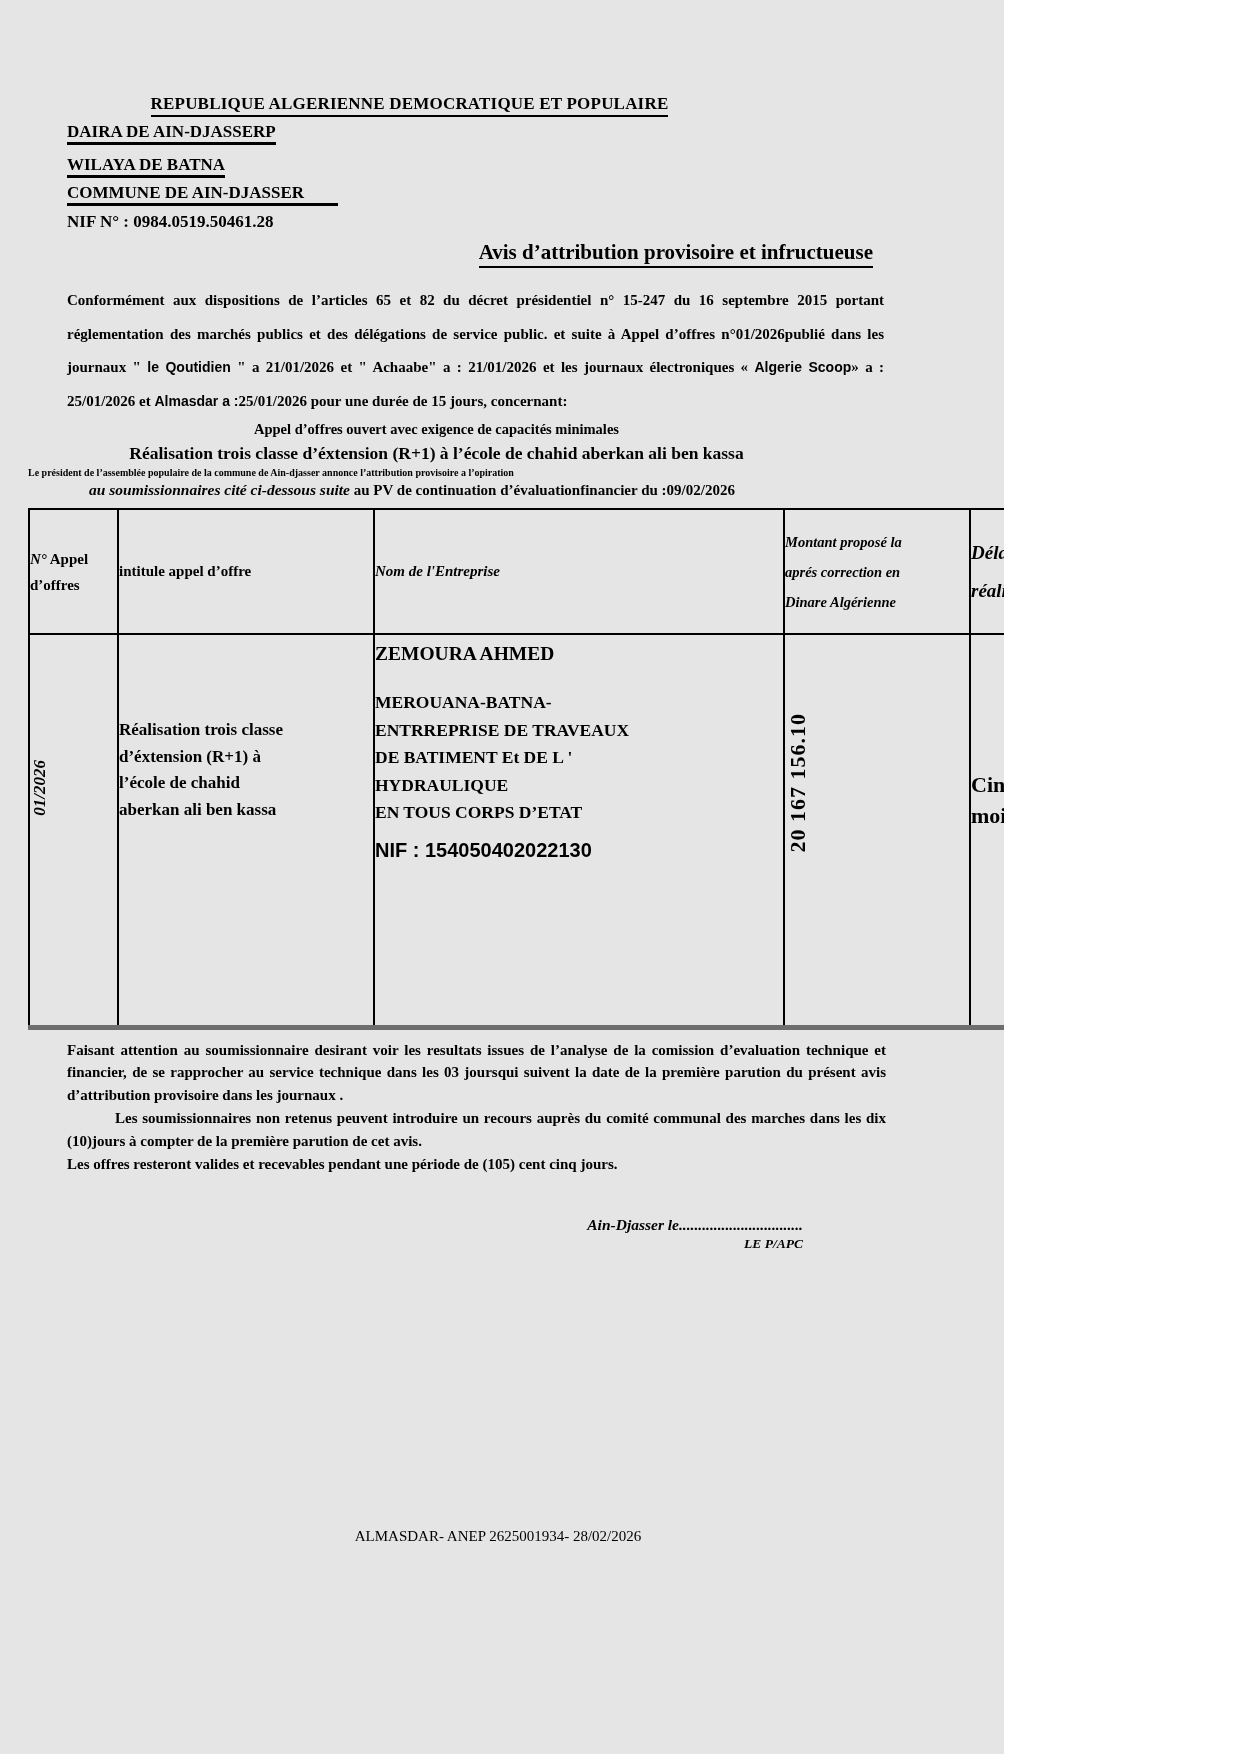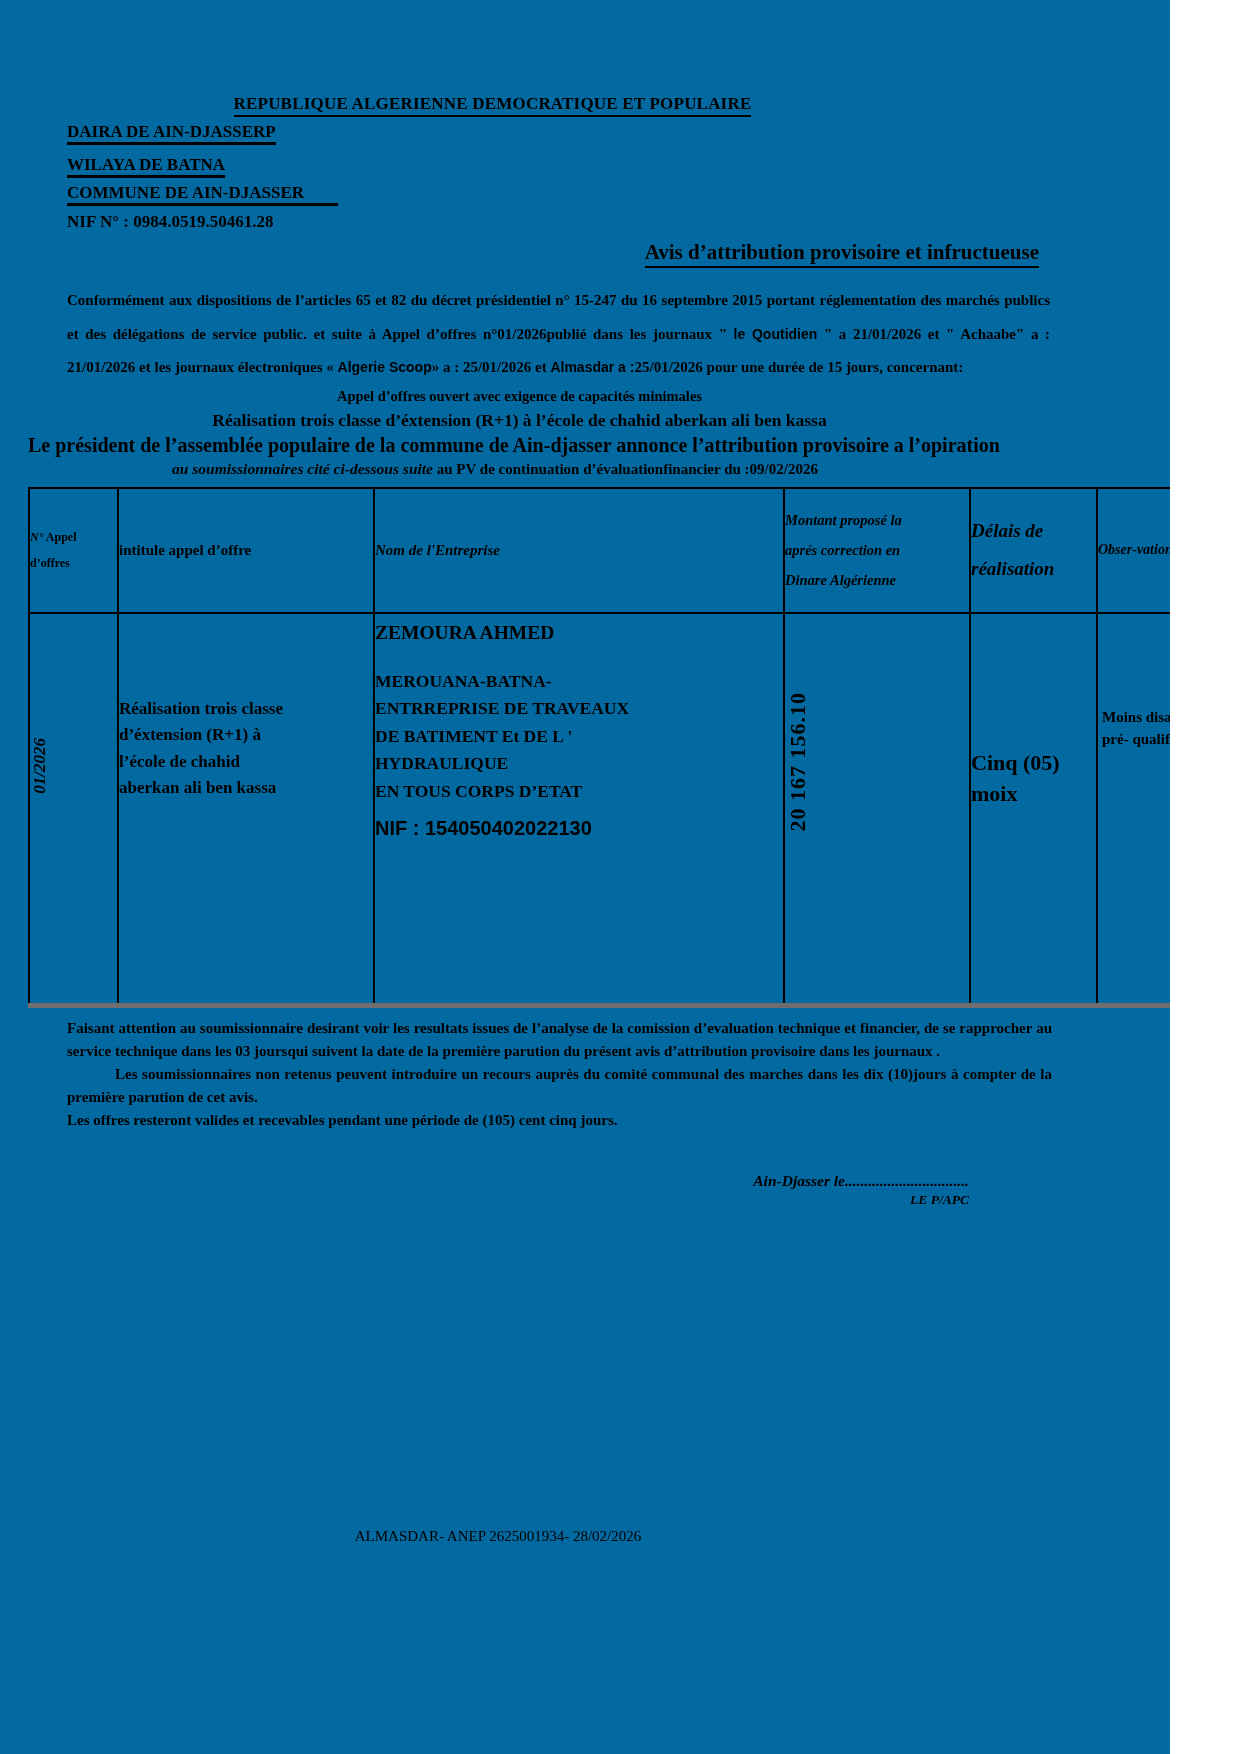--- a/index.html
+++ b/index.html
@@ -1,19 +1,19 @@
 <!DOCTYPE html>
 <html><head>
 <meta charset="utf-8">
 <style>
   html,body { margin:0; padding:0; background:#fff; }
   .page {
     position:relative;
-    width:1170px; height:1754px;
-    background:#0369a1;
+    width:1004px; height:1754px;
+    background:#e5e5e5;
     font-family:"Liberation Serif", serif;
     color:#000;
     overflow:hidden;
   }
   .it { font-style:italic; }
   .u2 { border-bottom:2px solid #000; padding-bottom:1px; display:inline-block; }
   .u3 { border-bottom:3px solid #000; padding-bottom:0px; display:inline-block; }
 
   .hdr-center { margin:94px 185px 0 0; text-align:center; font-size:17px; font-weight:bold; letter-spacing:0.2px; }
   .hdr-left  { margin:4px 0 0 67px; font-size:17px; font-weight:bold; line-height:21px; }
@@ -21,36 +21,36 @@
   .u-ext { padding-right:34px; }
   .nifline { margin:6px 0 0 67px; font-size:17px; font-weight:bold; }
 
   .doc-title { margin:8px 131px 16px 0; text-align:right; font-size:21px; font-weight:bold; }
 
   .intro { margin:8px 120px 0 67px; font-size:15px; font-weight:bold; line-height:33.5px; text-align:justify; }
   .sansish { font-family:"Liberation Sans", sans-serif; font-size:14px; }
 
   .subj1 { margin:3px 131px 0 0; text-align:center; font-size:14.5px; font-weight:bold; }
   .subj2 { margin:5px 131px 0 0; text-align:center; font-size:17.5px; font-weight:bold; }
-  .subj3 { margin:3px 0 0 28px; font-size:20px; font-weight:bold; }
+  .subj3 { margin:3px 0 0 28px; font-size:10px; font-weight:bold; }
   .subj4 { margin:3px 180px 0 0; text-align:center; font-size:15px; font-weight:bold; }
   .subj4 i { font-size:15.5px; }
 
   table.award {
     margin:9px 0 0 28px;
     border-collapse:collapse;
     table-layout:fixed;
     width:1185px;
   }
   table.award td { border:2px solid #000; padding:0; vertical-align:middle; text-align:left; }
   tr.thead { height:125px; }
   tr.tbody { height:393px; }
   tr.tbody td { border-bottom:5px solid #6e6e6e; }
 
-  .c1h { font-size:12px; font-weight:bold; line-height:26px; }
+  .c1h { font-size:15px; font-weight:bold; line-height:26px; }
   .c2h { font-size:15px; font-weight:bold; }
   .c3h { font-size:15px; font-weight:bold; font-style:italic; }
   .c4h { font-size:14.5px; font-weight:bold; font-style:italic; line-height:30px; }
   .c5h { font-size:19px; font-weight:bold; font-style:italic; vertical-align:top; padding-top:10px; line-height:38px; }
   .c6h { font-size:14px; font-weight:bold; font-style:italic; }
 
   .vtext { writing-mode:vertical-rl; transform:rotate(180deg); display:inline-block; white-space:nowrap; }
   .c1b .vtext { font-size:17px; font-weight:bold; font-style:italic; }
   .c1b { padding-bottom:80px !important; }
   .c2b { vertical-align:top !important; padding-top:82px !important; font-size:17px; font-weight:bold; line-height:26.5px; }

